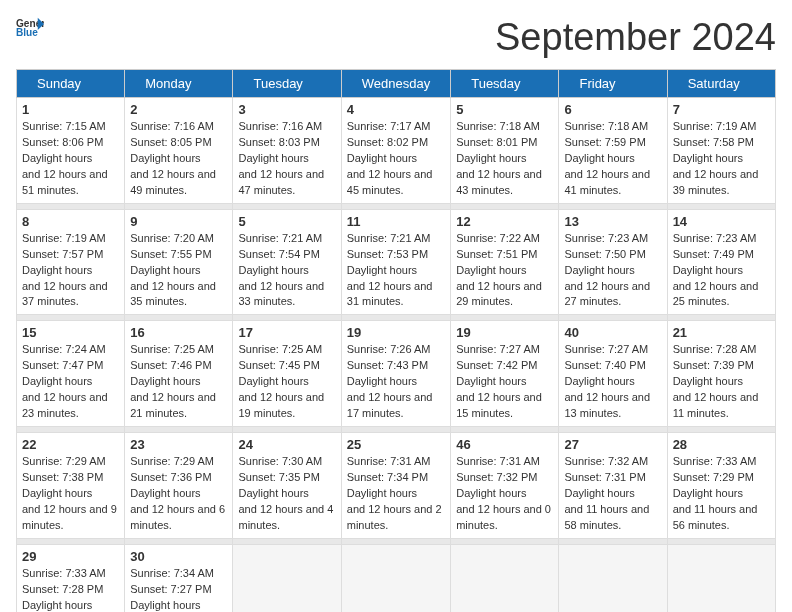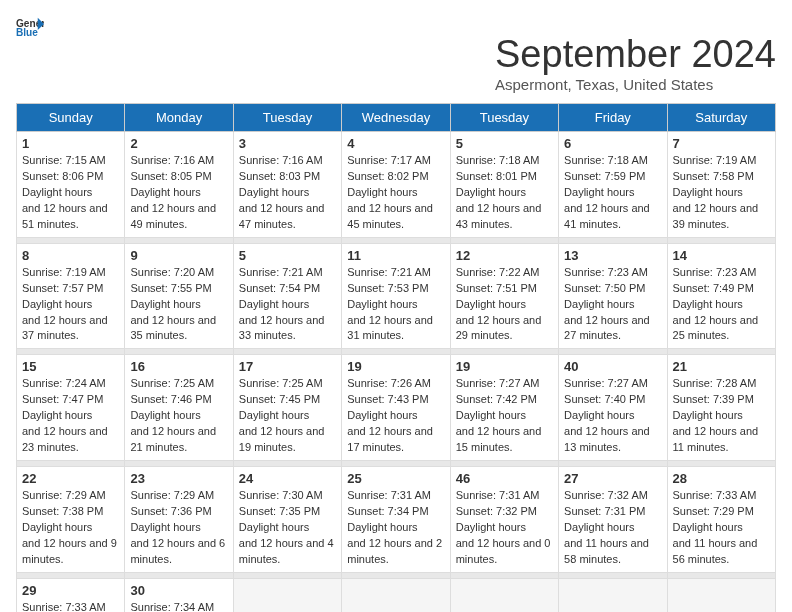--- a/index.html
+++ b/index.html
@@ -18,34 +18,34 @@
     }
     .logo {
       display: flex;
       align-items: center;
       gap: 4px;
     }
     .logo-icon {
       width: 28px;
       height: 22px;
     }
-    .title-block { text-align: left; margin-top: 17px; }
+    .title-block { text-align: center; }
     .month-title { font-size: 38px; color: #333; font-weight: normal; }
     .subtitle { font-size: 15px; color: #555; }
 
     .calendar {
       width: 100%;
       border-collapse: collapse;
       font-size: 11px;
     }
     .calendar th {
       background-color: #1a6fb5;
       color: #fff;
-      padding: 6px 12px;
-      text-align: center;
+      padding: 6px 20px;
+      text-align: left;
       font-size: 13px;
       font-weight: normal;
       border: 1px solid #ccc;
     }
     .calendar td {
       vertical-align: top;
       padding: 4px 5px;
       border: 1px solid #ddd;
       width: calc(100% / 7);
       background: #fff;
@@ -78,21 +78,20 @@
 <div class="header">
   <div class="logo">
     <svg class="logo-icon" viewBox="0 0 36 28">
       <text x="0" y="14" font-size="13" font-weight="bold" fill="#333">General</text>
       <text x="0" y="26" font-size="13" font-weight="bold" fill="#1a6fb5">Blue</text>
       <polygon points="28,2 36,10 28,18" fill="#1a6fb5"></polygon>
     </svg>
   </div>
   <div class="title-block">
     <div class="month-title">September 2024</div>
-    <div class="subtitle">Aspermont, Texas, United States</div>
   </div>
 </div>
 
 <table class="calendar">
   <thead>
     <tr>
       <th>Sunday</th>
       <th>Monday</th>
       <th>Tuesday</th>
       <th>Wednesday</th>

